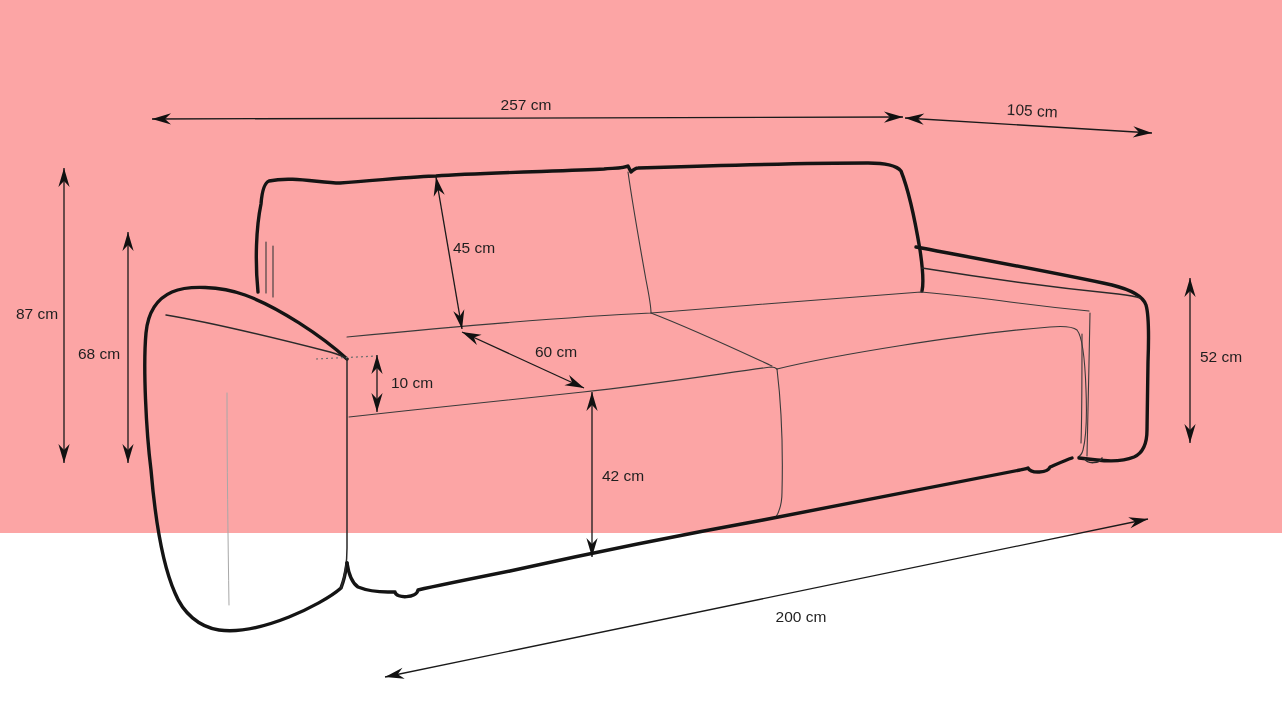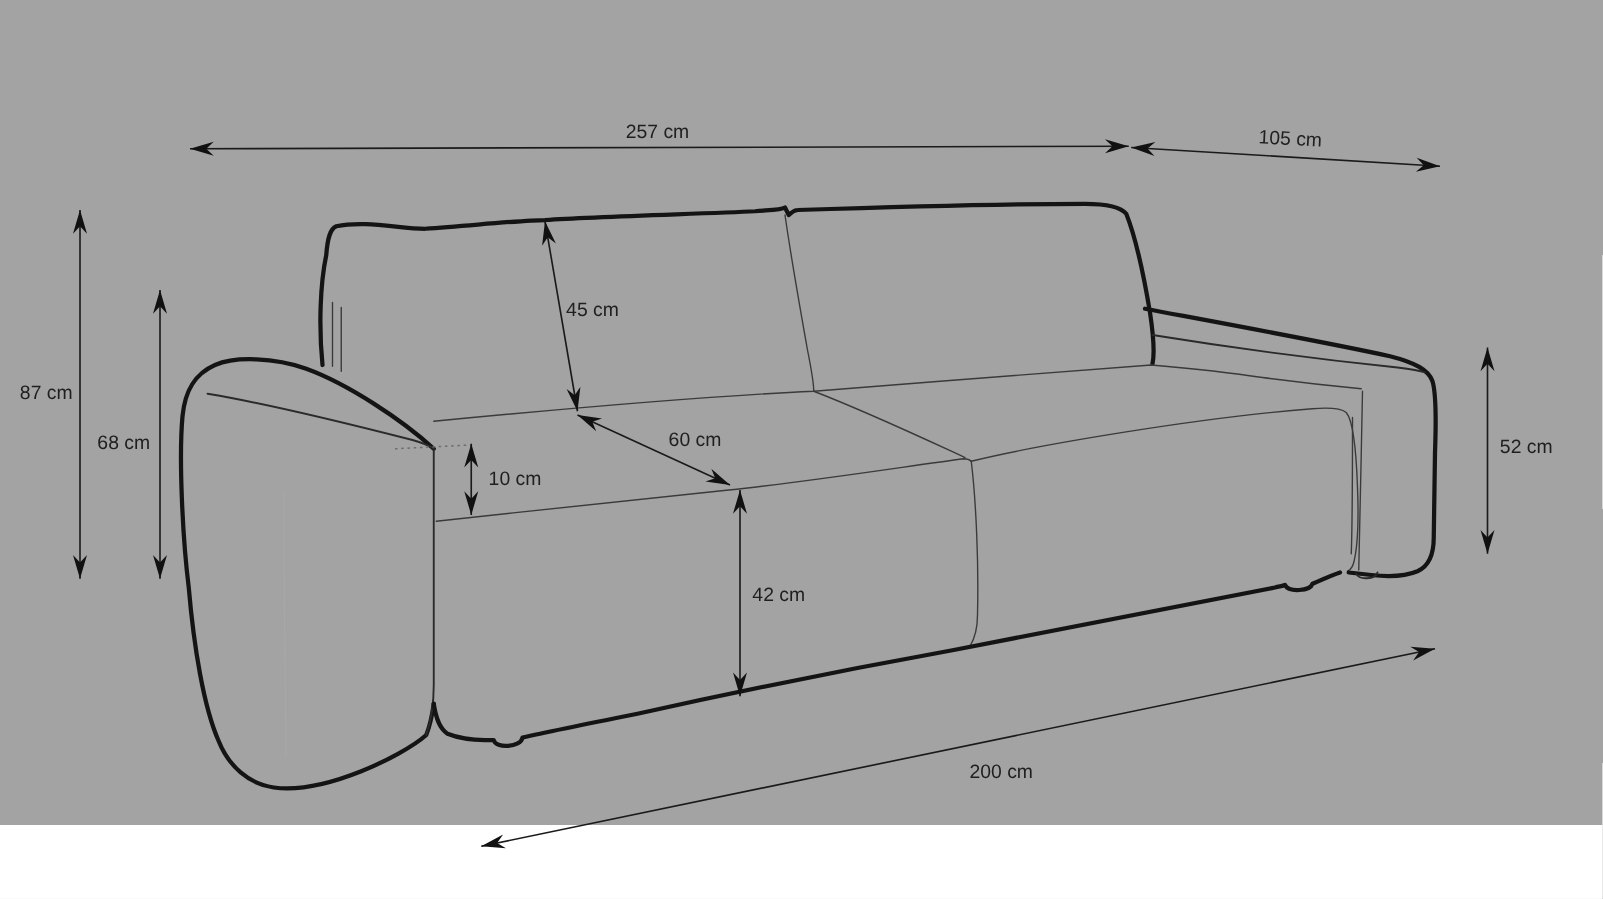--- a/index.html
+++ b/index.html
@@ -1,16 +1,16 @@
 <!DOCTYPE html>
 <html><head>
 <meta charset="utf-8">
 <style>
   html,body{margin:0;padding:0;background:#ffffff;width:1282px;height:719px;overflow:hidden;}
-  .stage{position:relative;width:1282px;height:660px;background:#a3a3a3;}
+  .stage{position:relative;width:1282px;height:533px;background:#fca5a5;}
   svg{display:block;}
   .dim-line{stroke:#1a1a1a;stroke-width:1.3;fill:none;}
   .dim-arrow{fill:#111;stroke:none;}
   .dim-label{font-family:"Liberation Sans","DejaVu Sans",sans-serif;font-size:15.5px;fill:#1f1f1f;}
   .thick{stroke:#141414;stroke-width:3.4;fill:none;stroke-linecap:round;stroke-linejoin:round;}
   .mid{stroke:#2a2a2a;stroke-width:1.5;fill:none;stroke-linecap:round;stroke-linejoin:round;}
   .thin{stroke:#3a3a3a;stroke-width:1.1;fill:none;stroke-linecap:round;stroke-linejoin:round;}
   .crease{stroke:#a8a8a8;stroke-width:1;fill:none;stroke-linecap:round;}
   .dotted{stroke:#6e6e6e;stroke-width:1.2;fill:none;stroke-dasharray:2 3;}
 </style>

